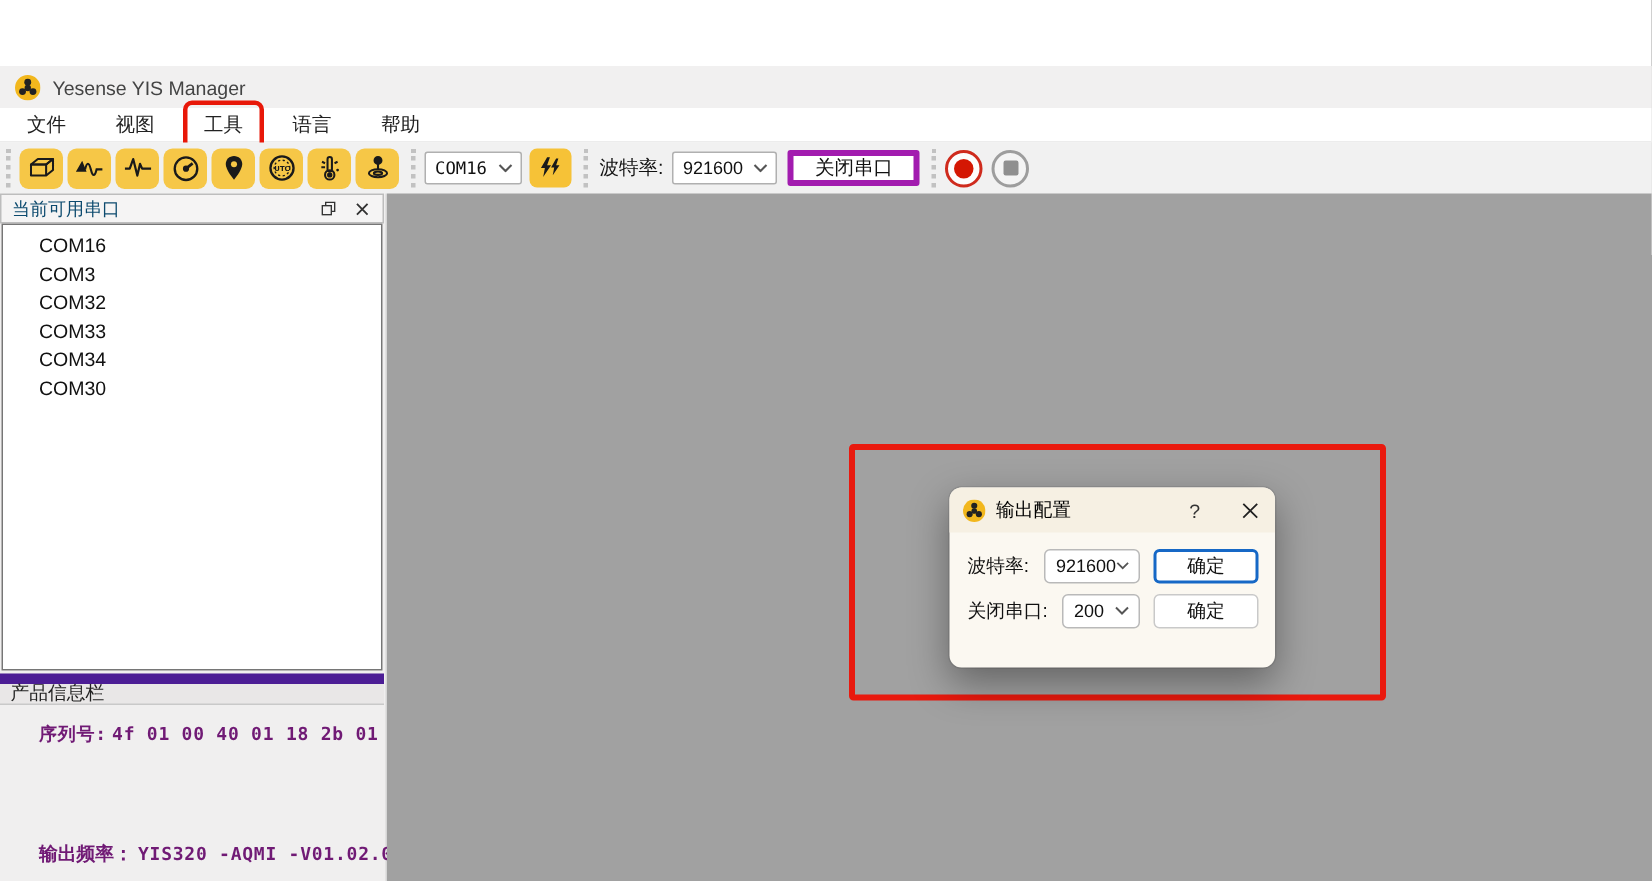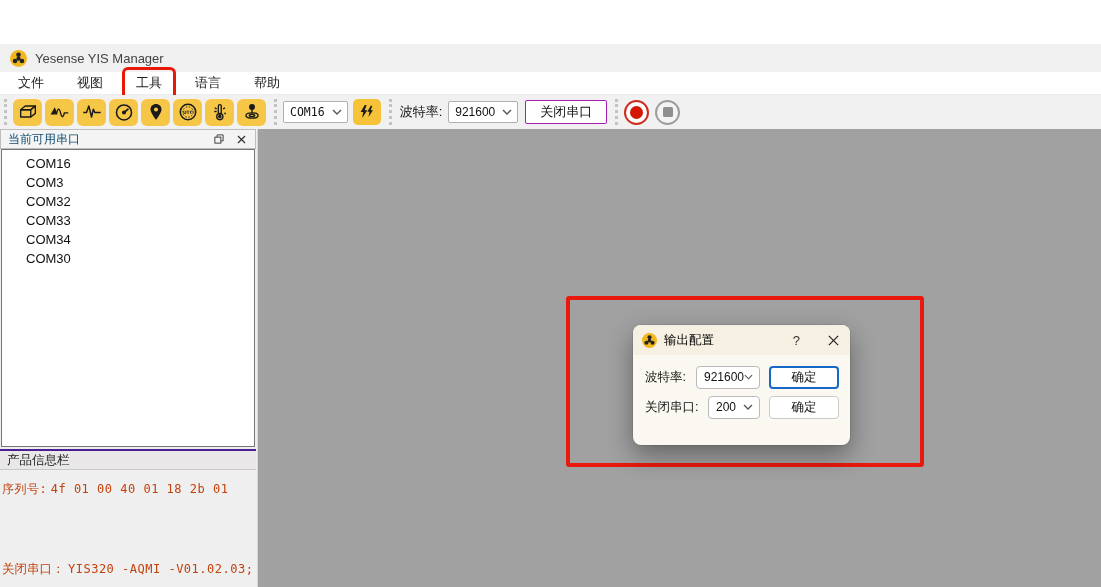--- a/index.html
+++ b/index.html
@@ -19,37 +19,37 @@
   
   .toolbar { position:absolute; top:51px; left:0; right:0; height:34px; background:#f1f1f1; display:flex; align-items:center; }
   .tb-handle { width:0; height:26px; border-left:3px dotted #c2c2c2; margin:0 6px 0 4px; flex:none; }
   .tool-btn { width:29px; height:27px; border-radius:6px; background:#f6c747; display:flex; align-items:center; justify-content:center; margin-right:3px; flex:none; }
   .tool-btn svg { display:block; }
   .combo { background:#fff; border:1px solid #b0b0b0; border-radius:2px; height:22px; display:flex; align-items:center; padding:0 5px 0 6px; }
   .combo .val { font-size:12px; color:#111; margin-right:7px; }
   .combo.mono .val { font-family:"DejaVu Sans Mono", monospace; font-size:11.5px; }
   .flash-btn { width:28px; height:26px; border-radius:5px; background:#f6c237; display:flex; align-items:center; justify-content:center; margin-left:5px; flex:none; }
   .tb-label { font-size:13px; color:#111; margin:0 6px 0 2px; }
-  .push-btn { height:24px; background:#fff; border:1px solid #a21caf; border-radius:2px; font-size:13px; color:#111; padding:0 14px; margin-left:7px; display:flex; align-items:center; }
+  .push-btn { height:24px; background:#fff; border:4px solid #a21caf; border-radius:2px; font-size:13px; color:#111; padding:0 14px; margin-left:7px; display:flex; align-items:center; }
   .rec-btn { width:25px; height:25px; border-radius:50%; border:2.5px solid #cf2b1d; background:#fdfdfd; display:flex; align-items:center; justify-content:center; margin-right:6px; }
   .rec-dot { width:13px; height:13px; border-radius:50%; background:#d41703; }
   .stop-btn { width:25px; height:25px; border-radius:50%; border:2.5px solid #9d9d9d; background:#f4f4f4; display:flex; align-items:center; justify-content:center; }
   .stop-sq { width:10px; height:10px; border-radius:1.5px; background:#8f8f8f; }
 
   
   .dock { position:absolute; top:85px; left:0; width:258px; bottom:0; background:#f0efef; border-right:1px solid #d6d6d6; }
   .dock-header { position:absolute; top:0; left:0; right:1px; height:20px; background:#f5f4f4; border:1px solid #bdbdbd; display:flex; align-items:center; padding:0 5px 0 7px; }
   .dock-title { font-size:12px; color:#0c4a6e; flex:1; }
   .dock-ico { width:17px; height:15px; display:flex; align-items:center; justify-content:center; margin-left:6px; }
   .port-list { position:absolute; top:20px; left:1px; right:2px; height:298px; background:#ffffff; border:1px solid #767676; padding-top:4px; }
   .port-item { font-size:13px; color:#111; padding:2px 4px 2px 24px; height:19px; }
-  .info-header { position:absolute; top:320px; left:0; right:1px; height:21px; background:#e9e7e7; border-top:2px solid #4c1d95; border-bottom:1px solid #c9c9c9; display:flex; align-items:center; padding-left:7px; }
+  .info-header { position:absolute; top:320px; left:0; right:1px; height:21px; background:#e9e7e7; border-top:7px solid #4c1d95; border-bottom:1px solid #c9c9c9; display:flex; align-items:center; padding-left:7px; }
   .info-header span { font-size:12.5px; color:#222; }
   .info-body { position:absolute; top:341px; left:0; right:1px; bottom:0; background:#f0efef; }
-  .info-line { position:absolute; left:2px; font-size:12.5px; color:#c2410c; white-space:nowrap; }
+  .info-line { position:absolute; left:26px; font-size:12.5px; color:#701a75; white-space:nowrap;font-weight:bold; }
   .info-line .mono { font-family:"DejaVu Sans Mono", monospace; font-size:12px; letter-spacing:0.5px; }
   .line-serial { top:11px; }
   .line-version { top:91px; }
 
   
   .workspace { position:absolute; top:85px; left:258px; right:0; bottom:0; background:#a1a1a1; }
 
   
   .annotation-rect { position:absolute; left:566px; top:252px; width:358px; height:171px; border:4px solid #e9190e; border-radius:3px; z-index:5; }
 
@@ -218,21 +218,21 @@
 
     <div class="info-header">
       <span>产品信息栏</span>
     </div>
     <div class="info-body">
       <div class="info-line line-serial">
         <span class="mono">序列号:</span>
         <span class="mono">4f 01 00 40 01 18 2b 01</span>
       </div>
       <div class="info-line line-version">
-        <span>关闭串口：</span>
+        <span>输出频率：</span>
         <span class="mono">YIS320 -AQMI -V01.02.03;</span>
       </div>
     </div>
   </div>
 
   <div class="workspace"></div>
 
   <div class="annotation-rect"></div>
 
   <div class="dialog">

